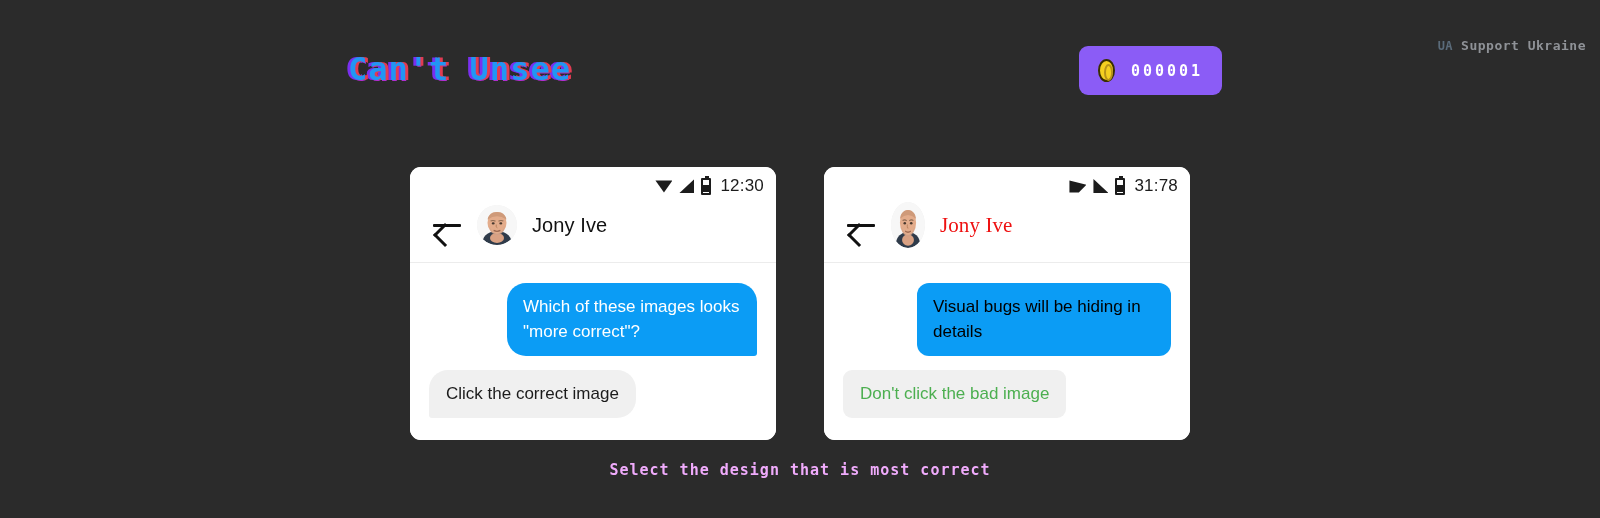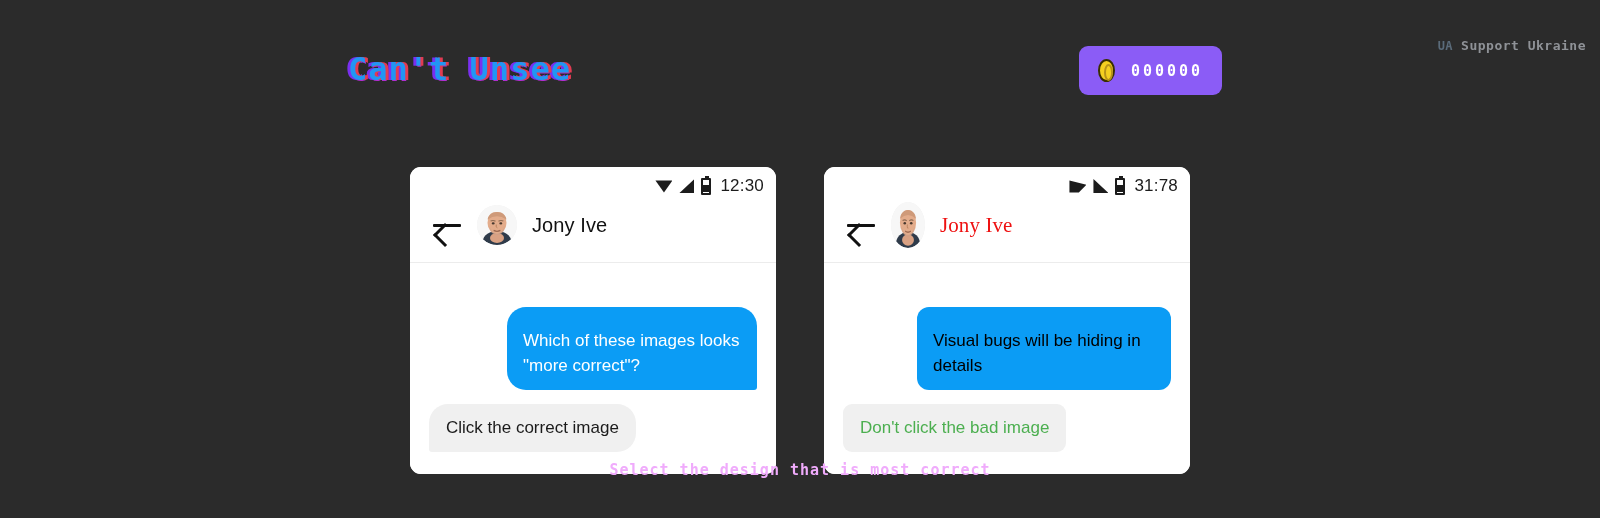--- a/index.html
+++ b/index.html
@@ -244,24 +244,23 @@
   }
 
   .row-right { display: flex; justify-content: flex-end; }
   .row-left  { display: flex; justify-content: flex-start; }
 
   .bubble-out {
     background: #0b9cf5;
     color: #ffffff;
     font-size: 17px;
     line-height: 25px;
-    padding: 21px 16px 12px 16px;
+    padding: 11px 16px 12px 16px;
     border-radius: 19px 19px 3px 19px;
     max-width: 250px;
-    margin-top: 24px;
   }
   .bubble-out--bug {
     border-radius: 12px;
     color: #000000;
     max-width: 254px;
   }
 
   .bubble-in {
     background: #f0f0f0;
     color: #1b1b1b;
@@ -296,21 +295,21 @@
 <div class="ua-banner">
   <span class="ua-tag">UA</span>
   <span class="ua-text">Support Ukraine</span>
 </div>
 
 <div class="header">
   <div class="logo">Can't Unsee</div>
 
   <div class="coin-box">
     <span class="coin-icon"></span>
-    <span class="coin-count">000000</span>
+    <span class="coin-count">000001</span>
   </div>
 </div>
 
 <div class="cards">
 
   <div class="phone phone--a">
 
     <div class="statusbar">
       <div class="sb-icons">
         <span class="ico-wifi"></span>

